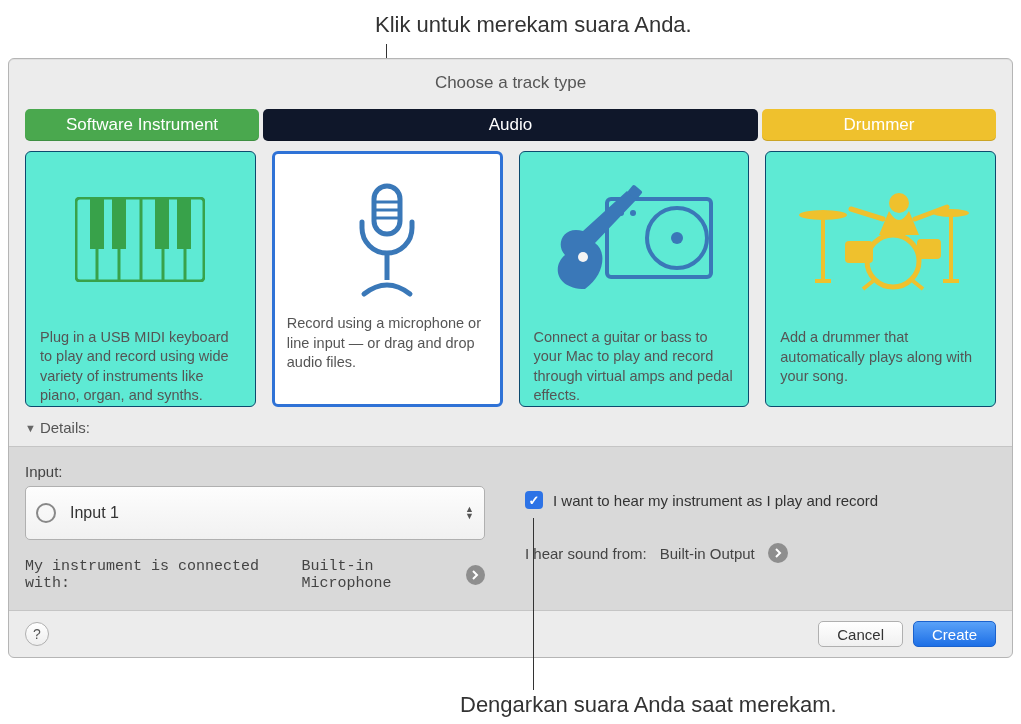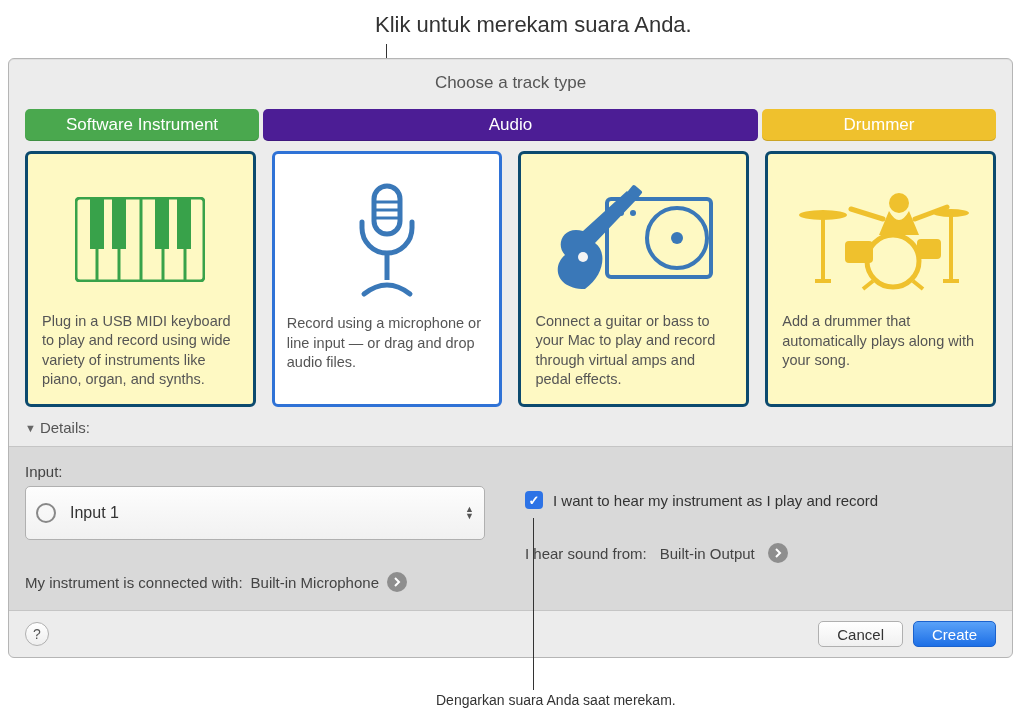--- a/index.html
+++ b/index.html
@@ -22,22 +22,22 @@
   position: absolute;
   top: 44px;
   left: 386px;
   width: 1px;
   height: 108px;
   background: #333;
 }
 .annotation-bottom {
   position: absolute;
   top: 692px;
-  left: 436px;
-  font-size: 14px;
+  left: 460px;
+  font-size: 22px;
   color: #333;
 }
 .annotation-line-bottom {
   position: absolute;
   top: 518px;
   left: 533px;
   width: 1px;
   height: 172px;
   background: #333;
 }
@@ -73,21 +73,21 @@
   display: flex;
   align-items: center;
   justify-content: center;
   font-size: 17px;
   font-weight: 500;
   box-shadow: inset 0 -1px 0 rgba(0,0,0,.15);
 }
 .tab-audio {
   flex: 1;
   height: 32px;
-  background: #4c1d95;
+  background: #0f172a;
   color: #fff;
   border-radius: 5px;
   display: flex;
   align-items: center;
   justify-content: center;
   font-size: 17px;
   font-weight: 500;
   box-shadow: inset 0 -1px 0 rgba(0,0,0,.15);
 }
 .tab-drummer {
@@ -105,24 +105,24 @@
 }
 
 .cards-row {
   display: flex;
   gap: 16px;
   padding: 10px 16px 10px;
 }
 .card {
   width: 234px;
   height: 256px;
-  background: #fef9c3;
-  border: 3px solid #0c4a6e;
+  background: #5eead4;
+  border: 1px solid #0c4a6e;
   border-radius: 6px;
-  padding: 14px 14px;
+  padding: 0 14px;
   display: flex;
   flex-direction: column;
 }
 .card.selected {
   background: #fff;
   border: 3px solid #2f72d6;
   padding: 12px 12px;
 }
 .card-icon {
   flex: 1;
@@ -187,26 +187,27 @@
 }
 .input-select .chevrons {
   position: absolute;
   right: 10px;
   font-size: 9px;
   color: #555;
   line-height: 7px;
   text-align: center;
 }
 .connection-row {
-  margin-top: 32px;
+  margin-top: 18px;
   font-size: 15px;
   color: #444;
   display: flex;
   align-items: center;
-  gap: 8px;
+  gap: 0;
+  font-family: Liberation Mono, monospace;
 }
 .arrow-circle {
   width: 20px; height: 20px;
   background: #8e8e8e;
   border-radius: 50%;
   display: inline-flex;
   align-items: center;
   justify-content: center;
   color: #fff;
   font-size: 12px;

